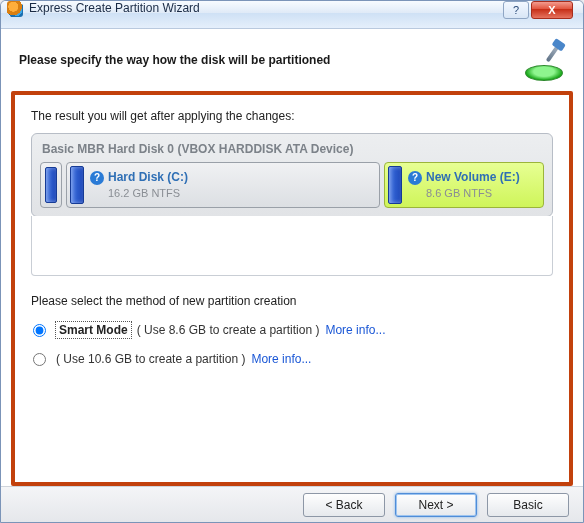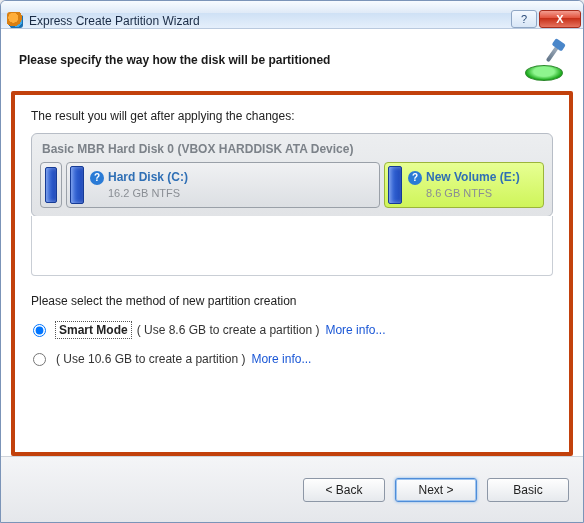--- a/index.html
+++ b/index.html
@@ -20,22 +20,22 @@
     border-radius: 6px 6px 0 0;
     display: flex;
     flex-direction: column;
     box-shadow: 0 0 0 1px rgba(0,0,0,0.05);
   }
   .titlebar {
     height: 28px;
     background: linear-gradient(to bottom, #f7fbff 0%, #dfeaf7 45%, #cfe1f5 46%, #e5efFb 100%);
     border-bottom: 1px solid #b9c9de;
     display: flex;
-    align-items: flex-end;
-    padding: 0 2px 0 6px;
+    align-items: flex-start;
+    padding: 0 10px 0 6px;
     border-radius: 5px 5px 0 0;
   }
   .titlebar .app-icon {
     width: 16px; height: 16px; margin-right: 6px;
     background: radial-gradient(circle at 40% 35%, #ffae3b 0 35%, #d97f12 36% 60%, transparent 61%),
                 radial-gradient(circle at 62% 62%, #3fa7e6 0 35%, #1b6fb0 36% 60%, transparent 61%);
     border-radius: 3px;
   }
   .titlebar .title {
     flex: 1;
@@ -177,21 +177,21 @@
     margin:6px 0 8px 2px;
     font-size:12px;
   }
   .mode-row input[type=radio]{ margin:0 4px 0 0;}
   .mode-name { font-weight:bold; color:#222; padding:1px 3px;}
   .mode-name.focused { outline:1px dotted #555; }
   .mode-desc { color:#333; }
   .more { color:#1a57d6; cursor:pointer; }
   .continue { margin-top:auto; color:#222; padding-top:18px;}
   .footer {
-    height:66px;
+    height:36px;
     background:linear-gradient(to bottom,#f4f5f7,#e5e7eb);
     border-top:1px solid #cfd4db;
     display:flex;
     align-items:center;
     justify-content:flex-end;
     gap:10px;
     padding:0 14px;
   }
   .btn {
     min-width:82px; height:24px;

